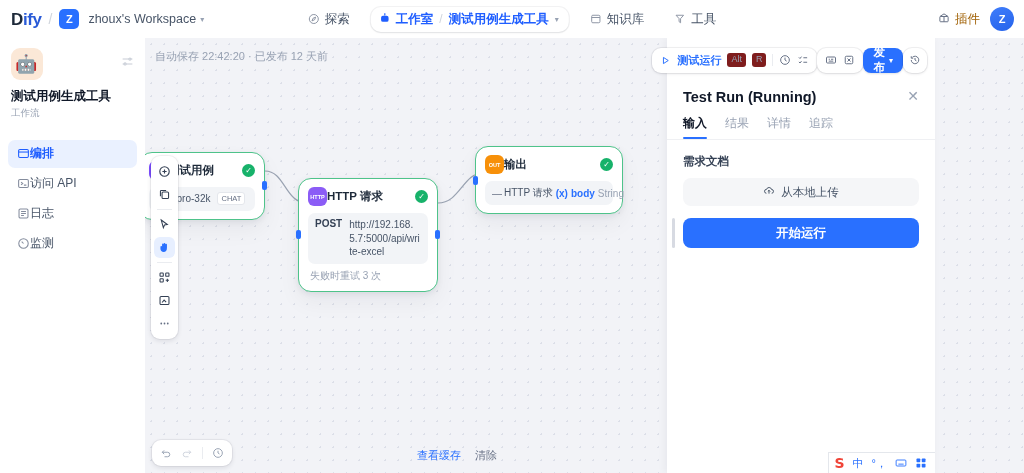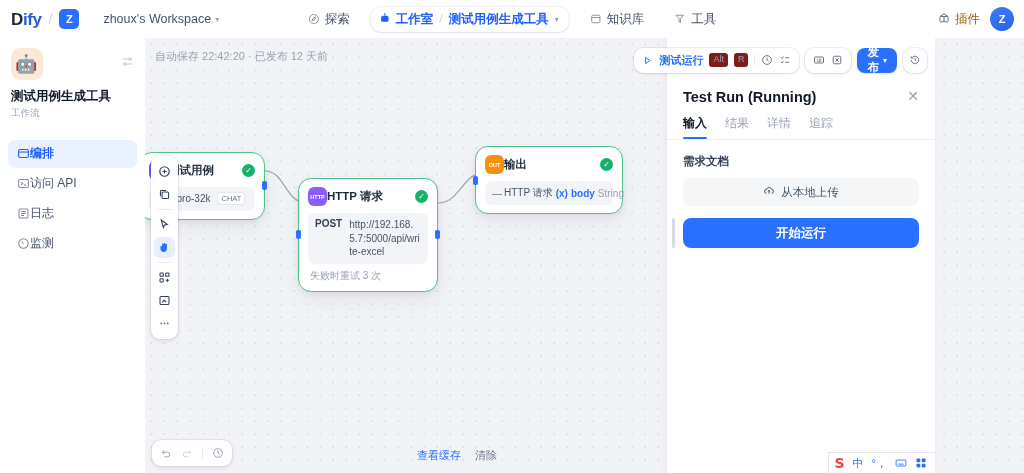--- a/index.html
+++ b/index.html
@@ -20,21 +20,21 @@
     margin-left: 11px; font-size: 17px; font-weight: 700; letter-spacing: -0.4px;
     color: #1d2939; line-height: 1;
   }
   .logo .accent { color: #2a5bd7; }
   .slash { color: #d0d5dd; margin: 0 7px; font-size: 14px; }
   .ws-badge {
     width: 20px; height: 20px; border-radius: 5px; background: #2970ff;
     color: #fff; font-size: 11px; font-weight: 700;
     display: flex; align-items: center; justify-content: center;
   }
-  .ws-name { font-size: 12.5px; color: #475467; margin-left: 24px; }
+  .ws-name { font-size: 12.5px; color: #475467; margin-left: 9px; }
   .caret { font-size: 8px; color: #98a2b3; margin-left: 4px; }
 
   .nav-center {
     position: absolute; left: 50%; transform: translateX(-50%);
     display: flex; align-items: center; gap: 12px; height: 38px;
   }
   .nav-item {
     display: flex; align-items: center; gap: 5px;
     padding: 5px 9px; border-radius: 8px;
     font-size: 12.5px; color: #475467; cursor: pointer; white-space: nowrap;
@@ -191,21 +191,21 @@
     background: #fff; z-index: 50;
     box-shadow: -2px 0 8px rgba(16,24,40,.05);
     display: flex; flex-direction: column;
   }
   .r-drag {
     position: absolute; left: 5px; top: 180px; width: 3px; height: 30px;
     border-radius: 2px; background: #d7dae2; cursor: col-resize;
   }
   .rtoolbar {
     height: 30px; display: flex; align-items: center; justify-content: flex-end;
-    gap: 6px; padding: 0 8px 0 0; margin-top: 7px;
+    gap: 0; padding: 0 8px 0 0; margin-top: 7px;
   }
   .tgrp {
     background: #fff; border-radius: 9px; height: 25px;
     display: flex; align-items: center; gap: 6px; padding: 0 8px;
     box-shadow: 0 1px 3px rgba(16,24,40,.1), 0 0 0 1px rgba(16,24,40,.06);
   }
   .run-label { font-size: 11px; color: #2970ff; font-weight: 600; white-space: nowrap; }
   .kbd {
     font-size: 9px; color: #98a2b3; background: #7f1d1d; border-radius: 3px;
     padding: 1px 4px; line-height: 1.3;

